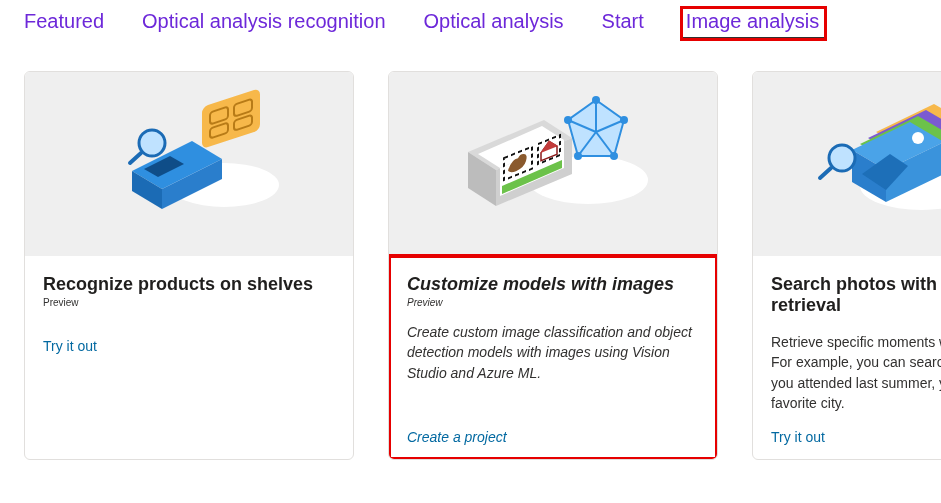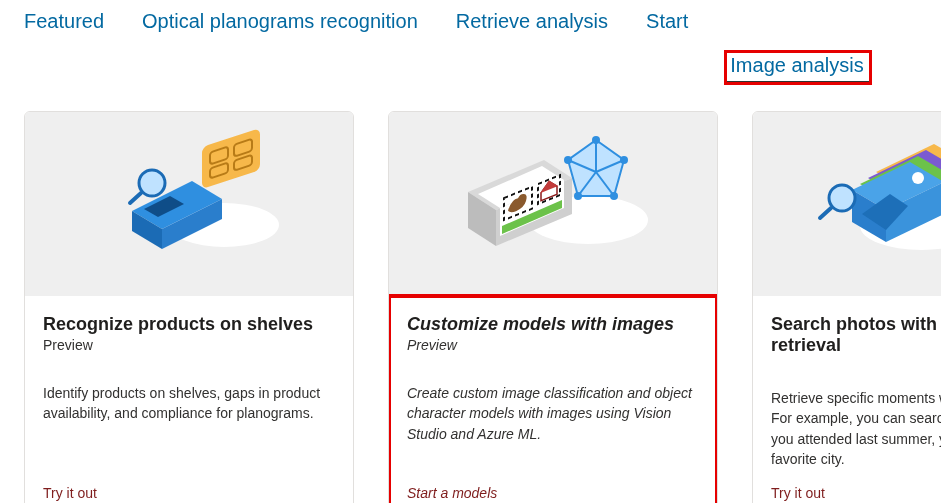--- a/index.html
+++ b/index.html
@@ -11,31 +11,30 @@
     color: #323130;
     width: 941px;
     overflow: hidden;
   }
   .tabs {
     display: flex;
     gap: 38px;
     padding: 8px 24px 0 24px;
     align-items: flex-start;
     font-size: 20px;
-    color: #0369a1;
+    color: #6d28d9;
   }
   .tab {
     padding: 2px 0 10px 0;
     cursor: pointer;
     position: relative;
     white-space: nowrap;
   }
   .tab.active {
     border-bottom: 2px solid #323130;
-    margin-top: 44px;
   }
   .tab.highlight {
     outline: 3px solid #e60000;
     outline-offset: -1px;
     padding-left: 4px;
     padding-right: 6px;
     padding-top: 2px;
     padding-bottom: 4px;
   }
   .cards {
@@ -67,55 +66,55 @@
     flex-direction: column;
     flex: 1;
   }
   .card .title {
     font-weight: 600;
     font-size: 18px;
     color: #201f1e;
     margin: 0 0 2px 0;
   }
   .card .subtitle {
-    font-size: 14px;
+    font-size: 10px;
     color: #323130;
-    margin-bottom: 30px;
+    margin-bottom: 14px;
   }
   .card .desc {
     font-size: 14px;
     line-height: 1.45;
     color: #323130;
     flex: 1;
   }
   .card .link {
     margin-top: 16px;
     font-size: 14px;
-    color: #7f1d1d;
+    color: #0369a1;
     cursor: pointer;
   }
   .card.highlight .body {
     outline: 4px solid #e60000;
     outline-offset: -2px;
     font-style: italic;
   }
   
   .clip {
     width: 941px;
     overflow: hidden;
   }
 </style>
 </head>
 <body>
 <div class="clip">
 
 <div class="tabs">
   <div class="tab">Featured</div>
-  <div class="tab">Optical planograms recognition</div>
-  <div class="tab">Retrieve analysis</div>
+  <div class="tab">Optical analysis recognition</div>
+  <div class="tab">Optical analysis</div>
   <div class="tab">Start</div>
   <div class="tab active highlight">Image analysis</div>
 </div>
 
 <div class="cards">
 
   <div class="card">
     <div class="illus">
       <svg width="210" height="150" viewBox="0 0 210 150">
         <ellipse cx="140" cy="96" rx="55" ry="22" fill="#ffffff"></ellipse>
@@ -137,21 +136,20 @@
           <polygon points="22,38 48,25 62,33 36,46" fill="#0f4d88"></polygon>
 
           <circle cx="30" cy="12" r="13" fill="#bfe2ff" stroke="#1b6bb5" stroke-width="3"></circle>
           <line x1="19" y1="22" x2="8" y2="32" stroke="#1b6bb5" stroke-width="4" stroke-linecap="round"></line>
         </g>
       </svg>
     </div>
     <div class="body">
       <div class="title">Recognize products on shelves</div>
       <div class="subtitle">Preview</div>
-      <div class="desc">Identify products on shelves, gaps in product availability, and compliance for planograms.</div>
       <div class="link">Try it out</div>
     </div>
   </div>
 
   <div class="card highlight">
     <div class="illus">
       <svg width="230" height="160" viewBox="0 0 230 160">
         <ellipse cx="150" cy="96" rx="60" ry="24" fill="#ffffff"></ellipse>
 
         <g transform="translate(128,14)">
@@ -186,22 +184,22 @@
             <rect x="0" y="0" width="22" height="20" fill="none" stroke="#111" stroke-width="2" stroke-dasharray="4 3" transform="skewY(-22)"></rect>
             <polygon points="3,10 11,2 19,10 19,18 3,18" fill="#fff" stroke="#8a1a1a" stroke-width="1.5" transform="skewY(-22)"></polygon>
             <polygon points="2,10 11,1 20,10" fill="#c23b3b" transform="skewY(-22)"></polygon>
           </g>
         </g>
       </svg>
     </div>
     <div class="body">
       <div class="title">Customize models with images</div>
       <div class="subtitle">Preview</div>
-      <div class="desc">Create custom image classification and object character models with images using Vision Studio and Azure ML.</div>
-      <div class="link">Start a models</div>
+      <div class="desc">Create custom image classification and object detection models with images using Vision Studio and Azure ML.</div>
+      <div class="link">Create a project</div>
     </div>
   </div>
 
   <div class="card">
     <div class="illus">
       <svg width="230" height="160" viewBox="0 0 230 160">
         <ellipse cx="120" cy="102" rx="62" ry="24" fill="#ffffff"></ellipse>
 
         <g transform="translate(54,24)">
           <polygon points="20,24 78,-4 112,16 54,44" fill="#f7b84a"></polygon>

